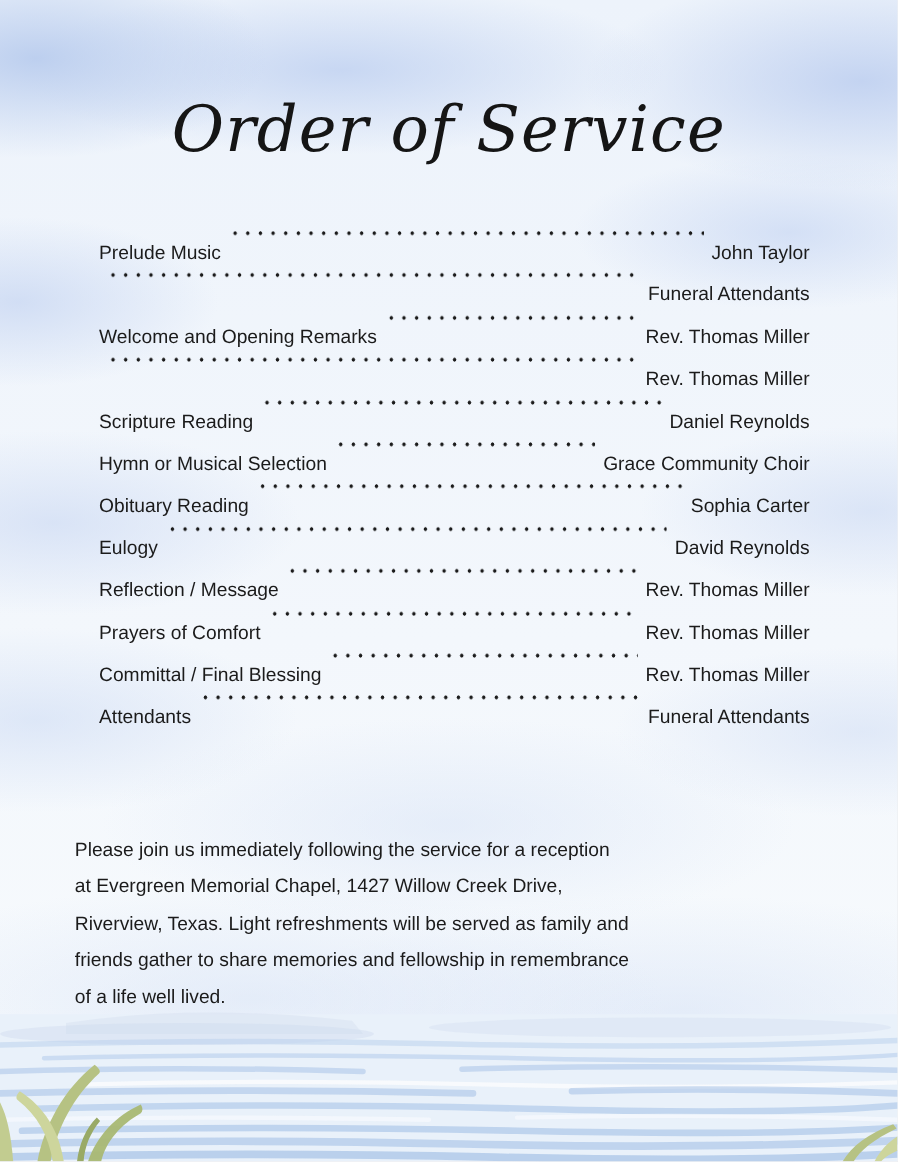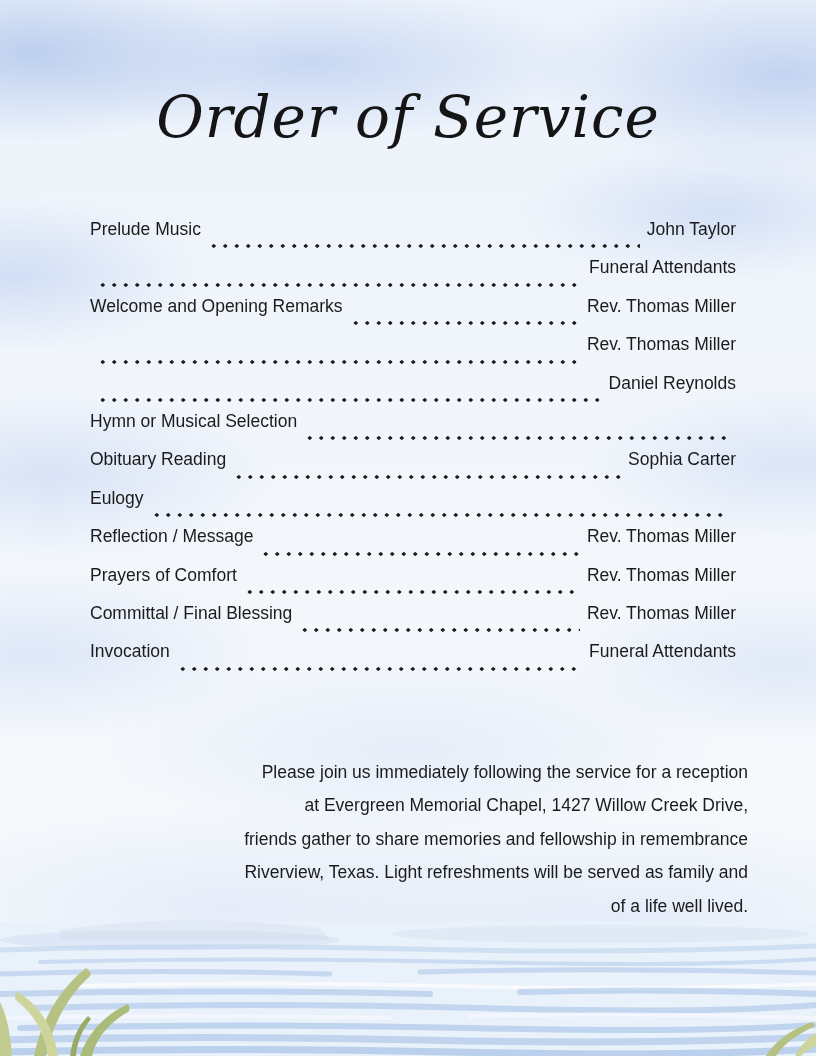--- a/index.html
+++ b/index.html
@@ -62,21 +62,21 @@
   }
   
   .service-list {
     position: absolute;
     top: 210px;
     left: 90px;
     right: 80px;
   }
   .service-row {
     display: flex;
-    align-items: flex-end;
+    align-items: flex-start;
     height: 38.4px;
     font-size: 17.5px;
   }
   .service-label,
   .service-name {
     white-space: nowrap;
     line-height: 38.4px;
   }
   .leader {
     flex: 1 1 auto;
@@ -87,21 +87,21 @@
     background-size: 11.5px 4px;
     background-repeat: repeat-x;
     background-position: left center;
   }
   
   .reception {
     position: absolute;
     top: 756px;
     left: 68px;
     right: 68px;
-    text-align: right;
+    text-align: left;
   }
   .reception-line {
     font-size: 17.5px;
     line-height: 33.4px;
     white-space: nowrap;
   }
 </style>
 </head>
 <body>
 
@@ -154,59 +154,62 @@
       <div class="service-row">
         <span class="service-label">Welcome and Opening Remarks</span>
         <span class="leader"></span>
         <span class="service-name">Rev. Thomas Miller</span>
       </div>
       <div class="service-row">
         <span class="leader"></span>
         <span class="service-name">Rev. Thomas Miller</span>
       </div>
       <div class="service-row">
+        <span class="service-label">Scripture Reading</span>
         <span class="leader"></span>
         <span class="service-name">Daniel Reynolds</span>
       </div>
       <div class="service-row">
         <span class="service-label">Hymn or Musical Selection</span>
         <span class="leader"></span>
+        <span class="service-name">Grace Community Choir</span>
       </div>
       <div class="service-row">
         <span class="service-label">Obituary Reading</span>
         <span class="leader"></span>
         <span class="service-name">Sophia Carter</span>
       </div>
       <div class="service-row">
         <span class="service-label">Eulogy</span>
         <span class="leader"></span>
+        <span class="service-name">David Reynolds</span>
       </div>
       <div class="service-row">
         <span class="service-label">Reflection / Message</span>
         <span class="leader"></span>
         <span class="service-name">Rev. Thomas Miller</span>
       </div>
       <div class="service-row">
         <span class="service-label">Prayers of Comfort</span>
         <span class="leader"></span>
         <span class="service-name">Rev. Thomas Miller</span>
       </div>
       <div class="service-row">
         <span class="service-label">Committal / Final Blessing</span>
         <span class="leader"></span>
         <span class="service-name">Rev. Thomas Miller</span>
       </div>
       <div class="service-row">
-        <span class="service-label">Invocation</span>
+        <span class="service-label">Attendants</span>
         <span class="leader"></span>
         <span class="service-name">Funeral Attendants</span>
       </div>
     </div>
 
   <div class="reception">
       <div class="reception-line">Please join us immediately following the service for a reception</div>
       <div class="reception-line">at Evergreen Memorial Chapel, 1427 Willow Creek Drive,</div>
+      <div class="reception-line">Riverview, Texas. Light refreshments will be served as family and</div>
       <div class="reception-line">friends gather to share memories and fellowship in remembrance</div>
-      <div class="reception-line">Riverview, Texas. Light refreshments will be served as family and</div>
       <div class="reception-line">of a life well lived.</div>
     </div>
 
 </div>
 
 </body></html>

